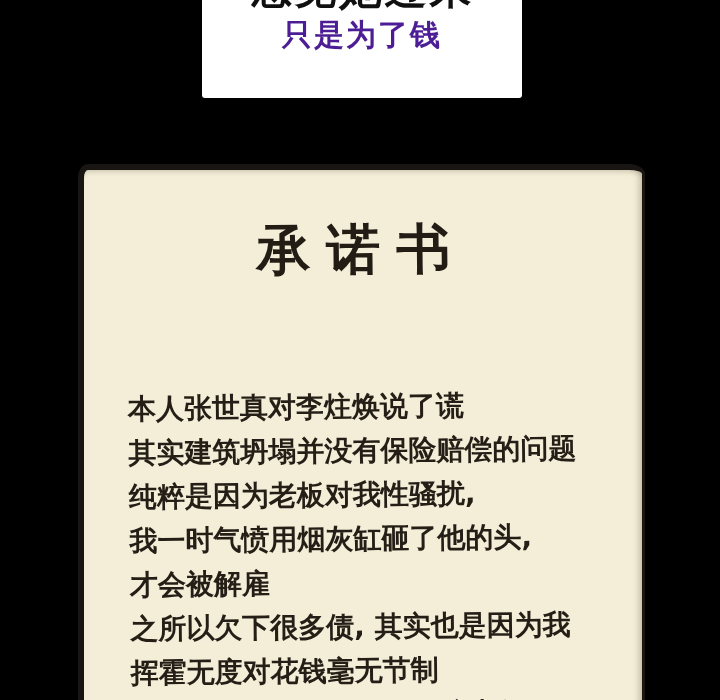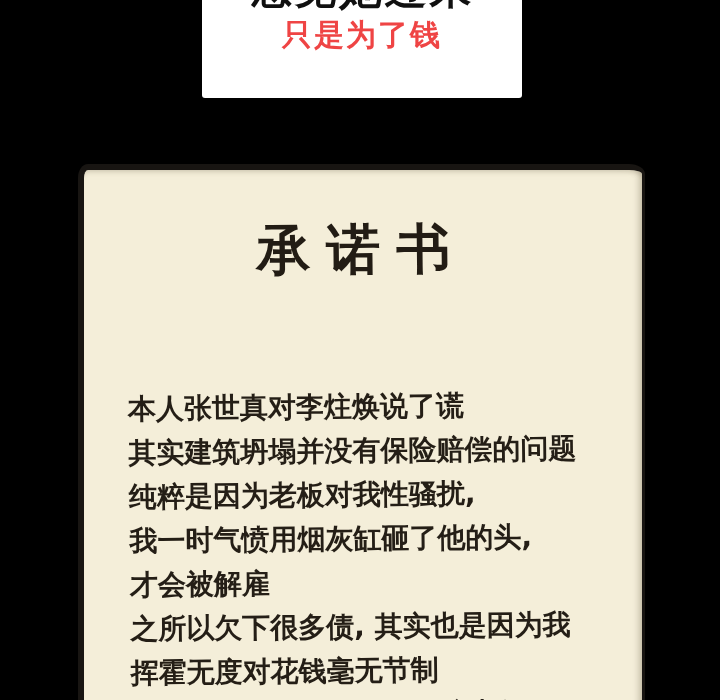--- a/index.html
+++ b/index.html
@@ -29,21 +29,21 @@
     color: #101010;
     white-space: nowrap;
   }
   .caption-line-2 {
     position: absolute;
     left: 0; right: 0; top: 78px;
     text-align: center;
     font-size: 30px; line-height: 34px;
     letter-spacing: 2px;
     font-weight: 600;
-    color: #ef4444;
+    color: #4c1d95;
     white-space: nowrap;
   }
 
   
   .paper {
     position: absolute;
     left: 78px; top: 164px;
     width: 558px; height: 600px;   
     background: #f4eed9;
     border: 6px solid #181512;

